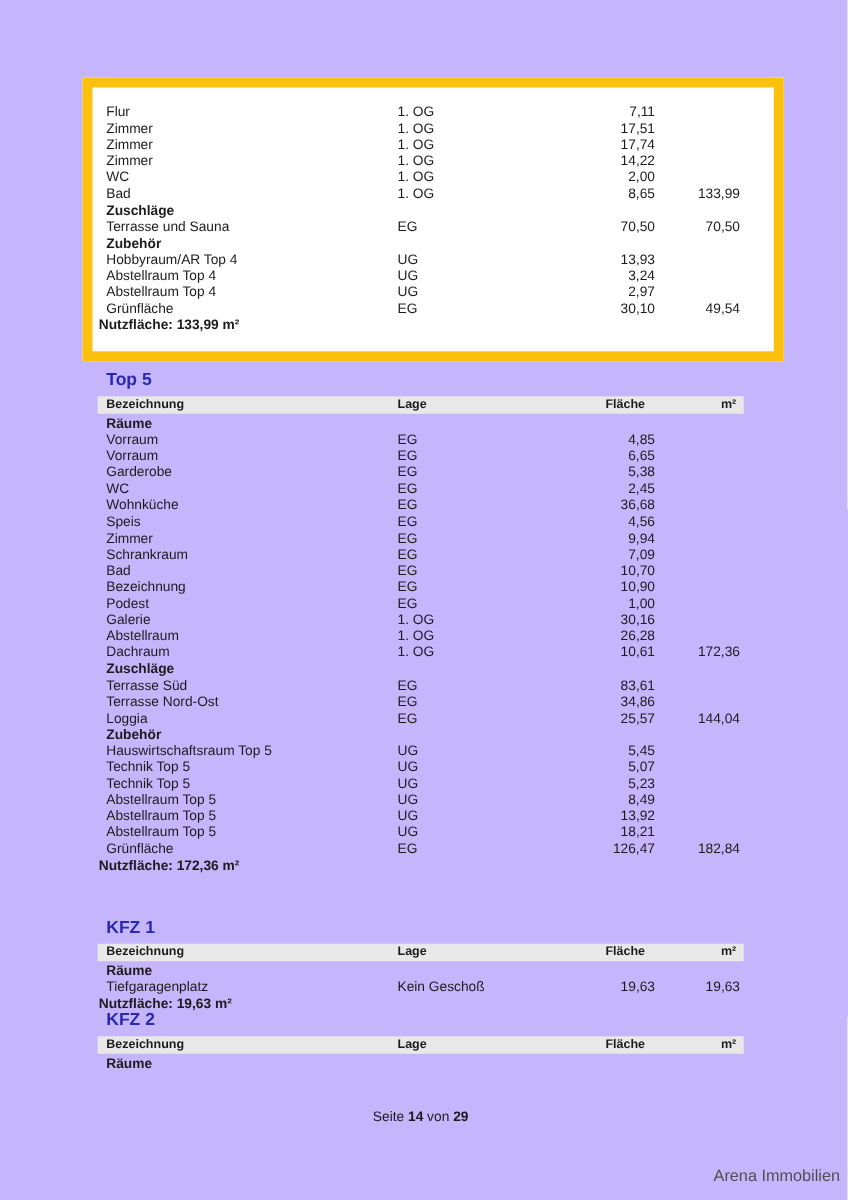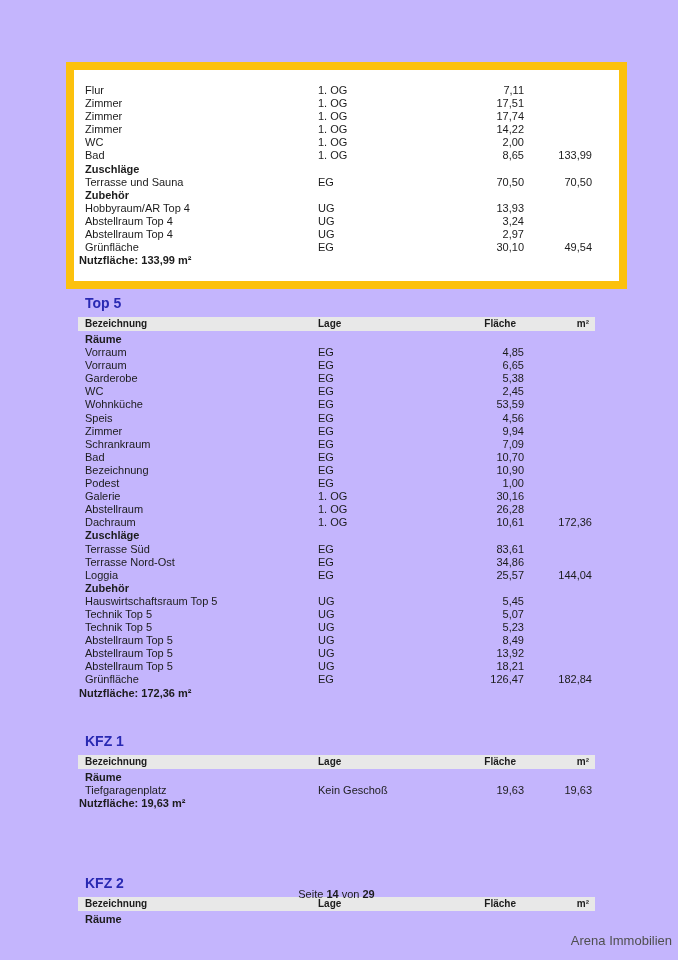--- a/index.html
+++ b/index.html
@@ -25,21 +25,21 @@
     padding-left:7px;font-size:11px;line-height:13.1px;
   }
   .trow .c3,.trow .c4{text-align:right;}
   .trow.section,.trow.total{display:block;font-weight:bold;}
   .trow.total{padding-left:1px;}
   .c-full{display:block;}
   
   .tsection{position:absolute;left:78px;width:517px;}
   #sec-top5{top:296px;}
   #sec-kfz1{top:734px;}
-  #sec-kfz2{top:876px;}
+  #sec-kfz2{top:808px;}
   .sec-title{
     font-size:14px;line-height:15px;font-weight:bold;color:var(--blue);
     margin:0 0 6px 7px;
   }
   .thead{
     background:var(--hdrbg);font-weight:bold;height:14px;line-height:14px;
     margin-bottom:2px;font-size:10px;
   }
   .thead .c3{padding-right:8px;}
   .thead .c4{padding-right:3px;}
@@ -171,21 +171,21 @@
         </div>
         <div class="trow room">
           <div class="c1">WC</div>
           <div class="c2">EG</div>
           <div class="c3">2,45</div>
           <div class="c4"></div>
         </div>
         <div class="trow room">
           <div class="c1">Wohnküche</div>
           <div class="c2">EG</div>
-          <div class="c3">53,59</div>
+          <div class="c3">36,68</div>
           <div class="c4"></div>
         </div>
         <div class="trow room">
           <div class="c1">Speis</div>
           <div class="c2">EG</div>
           <div class="c3">4,56</div>
           <div class="c4"></div>
         </div>
         <div class="trow room">
           <div class="c1">Zimmer</div>

